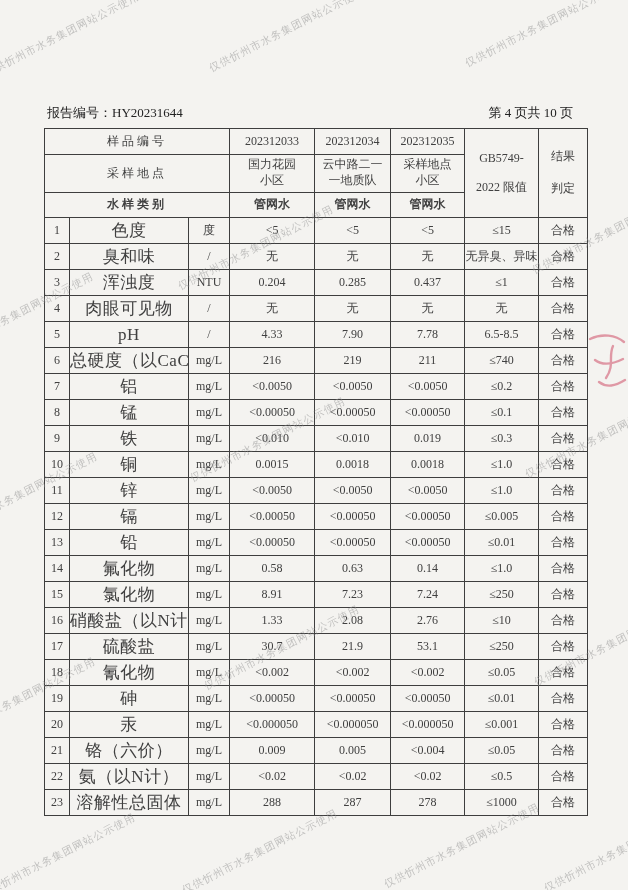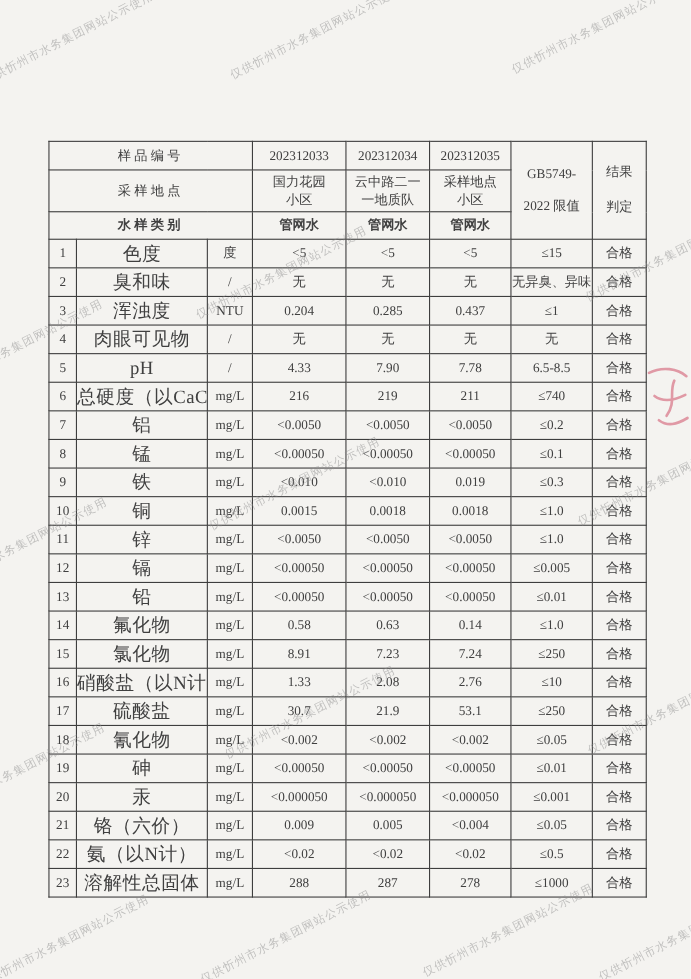--- a/index.html
+++ b/index.html
@@ -53,21 +53,21 @@
     vertical-align:middle;
     padding:0;
     height:25px;
     line-height:1.15;
     overflow:hidden;
   }
   tr.hrowA td{height:25px;}
   tr.hrowB td{height:37px;}
   tr.hrowC td{height:24px;font-weight:bold;}
   .lbl{letter-spacing:3px;}
-  .two-line div{line-height:1.3;}
+  .two-line div{line-height:1.3;font-family:Liberation Mono, monospace;}
   .span-cell{vertical-align:middle;}
   .stack{display:flex;flex-direction:column;justify-content:center;align-items:center;height:100%;}
   .stack.gapA{gap:15px;}
   .stack.gapB{gap:18px;}
   td.c-name{text-align:left;padding-left:6px;font-size:17px;letter-spacing:.5px;white-space:nowrap;}
   td.c-no{font-size:12px;}
   td.c-val,td.c-unit{font-size:12px;white-space:nowrap;}
   
   .stamp-frag{position:absolute;left:585px;top:330px;z-index:6;pointer-events:none;opacity:.55;}
 </style>
@@ -89,20 +89,26 @@
       <div class="wm" style="left: 18px; top: 700px; color: rgb(143, 143, 143);">仅供忻州市水务集团网站公示使用</div>
       <div class="wm" style="left: 282px; top: 648px; color: rgb(143, 143, 143);">仅供忻州市水务集团网站公示使用</div>
       <div class="wm" style="left: 612px; top: 644px; color: rgb(143, 143, 143);">仅供忻州市水务集团网站公示使用</div>
       <div class="wm" style="left: 58px; top: 856px; color: rgb(143, 143, 143);">仅供忻州市水务集团网站公示使用</div>
       <div class="wm" style="left: 260px; top: 852px; color: rgb(143, 143, 143);">仅供忻州市水务集团网站公示使用</div>
       <div class="wm" style="left: 462px; top: 846px; color: rgb(143, 143, 143);">仅供忻州市水务集团网站公示使用</div>
       <div class="wm" style="left: 622px; top: 850px; color: rgb(143, 143, 143);">仅供忻州市水务集团网站公示使用</div>
     </div>
 
 
+  <div class="meta-row">
+    <div>
+      <span>报告编号：</span><span>HY20231644</span>
+    </div>
+    <div>第 4 页共 10 页</div>
+  </div>
 
   <table class="report">
     <colgroup>
       <col style="width:25px">
         <col style="width:119px">
         <col style="width:41px">
       <col style="width:85px">
         <col style="width:76px">
         <col style="width:74px">
       <col style="width:74px">

